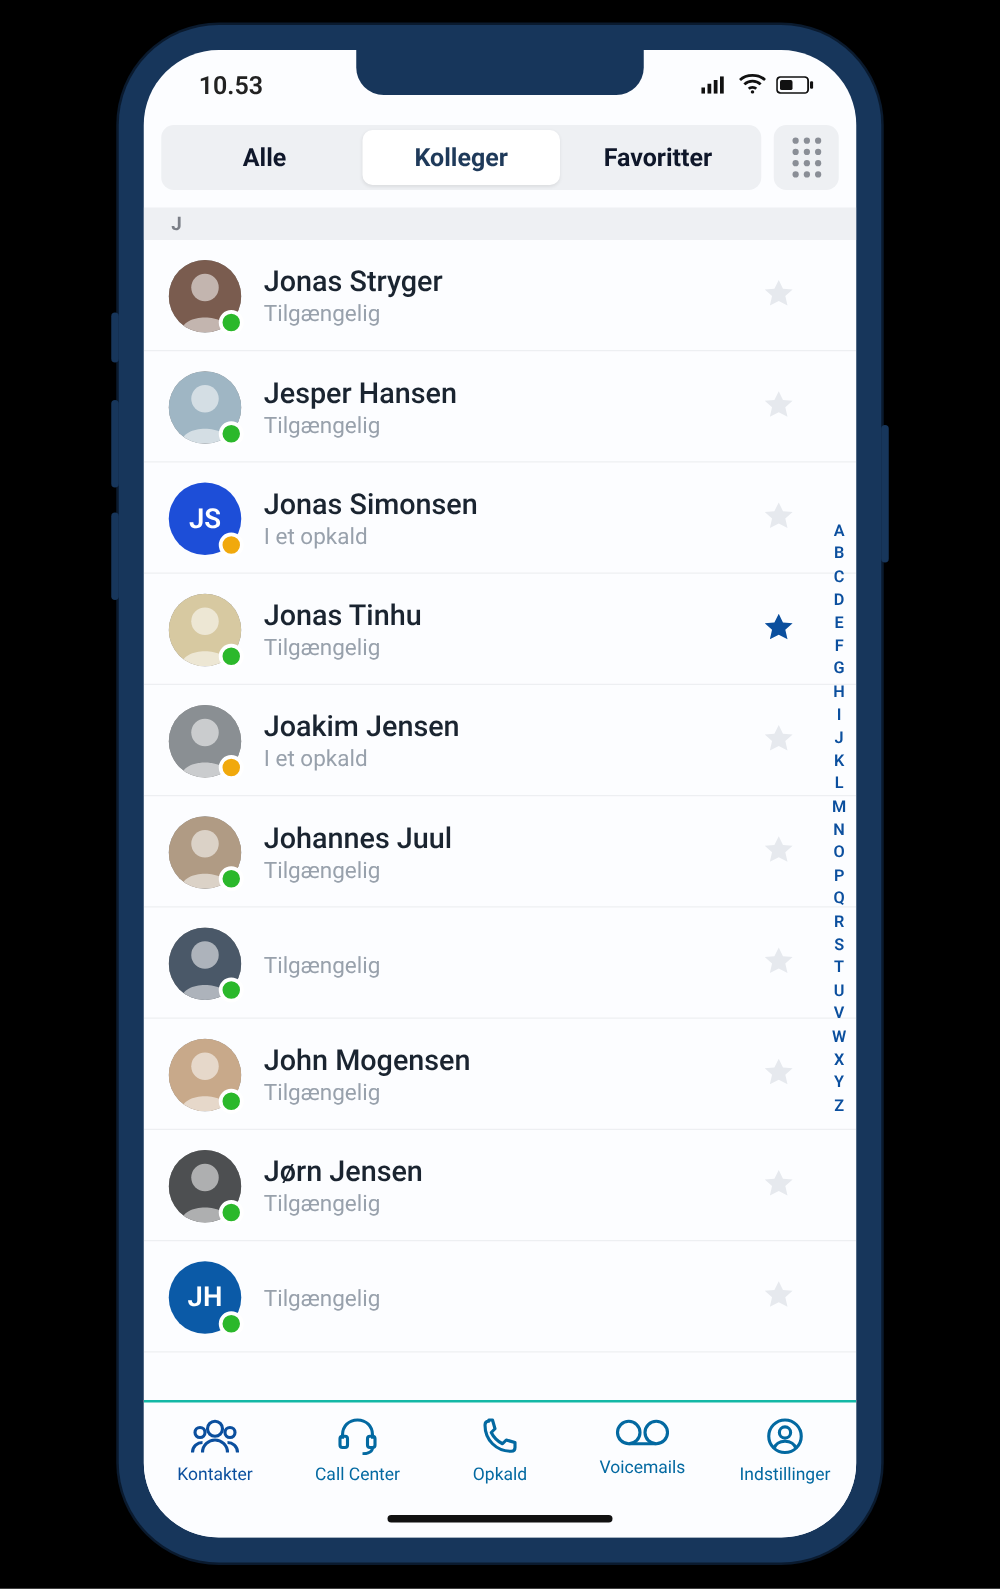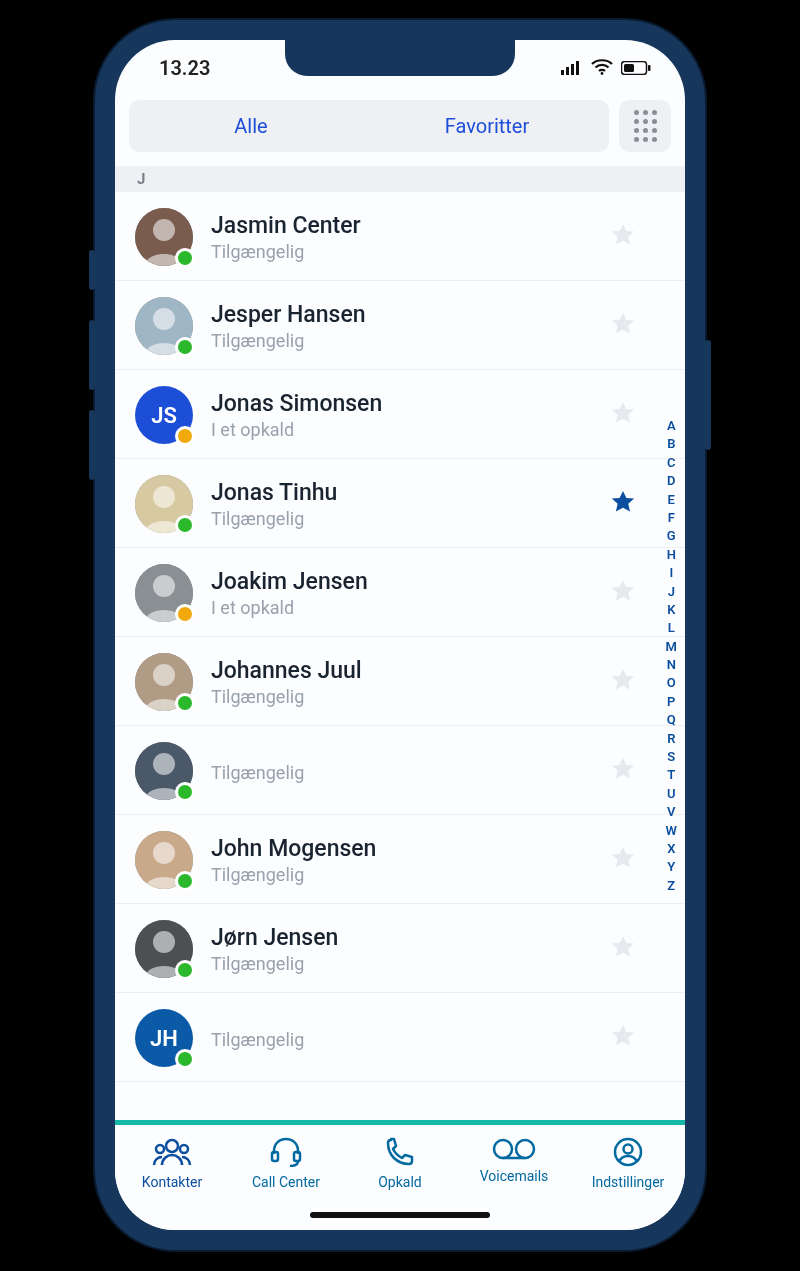--- a/index.html
+++ b/index.html
@@ -69,22 +69,22 @@
     background: #eef0f3;
     border-radius: 10px;
     display: flex;
     padding: 4px;
   }
   .segment {
     flex: 1;
     text-align: center;
     padding: 10px 0;
     font-size: 20px;
-    font-weight: 400;
-    color: #1d4ed8;
+    font-weight: 700;
+    color: #0f172a;
     border-radius: 8px;
     cursor: pointer;
   }
   .segment.active {
     background: #fff;
     color: #1f3a5a;
     font-weight: 700;
     box-shadow: 0 1px 3px rgba(0,0,0,0.08);
   }
   .dial-button {
@@ -154,21 +154,21 @@
     align-items: center;
     font-size: 13px;
     font-weight: 600;
     color: #0b4f9e;
     gap: 1.5px;
     z-index: 10;
   }
   .alpha-index span { cursor: pointer; line-height: 1.3; }
   .bottom-nav {
     height: 110px;
-    border-top: 5px solid #14b8a6;
+    border-top: 2px solid #14b8a6;
     background: #fcfdff;
     display: flex;
     align-items: flex-start;
     justify-content: space-around;
     padding-top: 12px;
     position: relative;
   }
   .nav-item {
     display: flex;
     flex-direction: column;
@@ -196,21 +196,21 @@
 <div class="phone-frame">
   <div class="side-button left1"></div>
   <div class="side-button left2"></div>
   <div class="side-button left3"></div>
   <div class="side-button right1"></div>
 
   <div class="screen">
     <div class="notch"></div>
 
     <div class="status-bar">
-      <span>13.23</span>
+      <span>10.53</span>
       <div class="status-icons">
         <span>
           <svg width="22" height="14" viewBox="0 0 22 14">
               <rect x="0" y="9" width="3" height="5" fill="#111"></rect>
               <rect x="5" y="6" width="3" height="8" fill="#111"></rect>
               <rect x="10" y="3" width="3" height="11" fill="#111"></rect>
               <rect x="15" y="0" width="3" height="14" fill="#111"></rect>
             </svg>
         </span>
         <span>
@@ -227,20 +227,21 @@
               <rect x="27" y="4" width="2.5" height="6" rx="1" fill="#111"></rect>
               <rect x="3" y="3" width="10" height="8" rx="1.5" fill="#111"></rect>
             </svg>
         </span>
       </div>
     </div>
 
     <div class="filter-bar">
       <div class="segmented">
         <div class="segment">Alle</div>
+        <div class="segment active">Kolleger</div>
         <div class="segment">Favoritter</div>
       </div>
       <div class="dial-button">
         <span>
           <span class="dialpad-grid">
               <span></span>
               <span></span>
               <span></span>
               <span></span>
               <span></span>
@@ -265,21 +266,21 @@
               <div class="avatar">
                 <svg viewBox="0 0 58 58">
                   <rect width="58" height="58" fill="#7a5c4f"></rect>
                   <circle cx="29" cy="22" r="11" fill="rgba(255,255,255,0.55)"></circle>
                   <path d="M10 58 C10 42 48 42 48 58 Z" fill="rgba(255,255,255,0.55)"></path>
                 </svg>
               </div>
               <div class="presence available"></div>
             </div>
             <div class="contact-info">
-              <div class="contact-name">Jasmin Center</div>
+              <div class="contact-name">Jonas Stryger</div>
               <div class="contact-status">Tilgængelig</div>
             </div>
             <div class="fav-star"><svg viewBox="0 0 24 24" width="28" height="28">
                 <path fill="#e6e9ee" d="M12 2.5l2.9 6 6.6.6-5 4.5 1.5 6.5L12 16.9 5.9 20.1l1.5-6.5-5-4.5 6.6-.6z"></path>
               </svg></div>
           </div>
           <div class="contact-row">
             <div class="avatar-wrap">
               <div class="avatar">
                 <svg viewBox="0 0 58 58">

